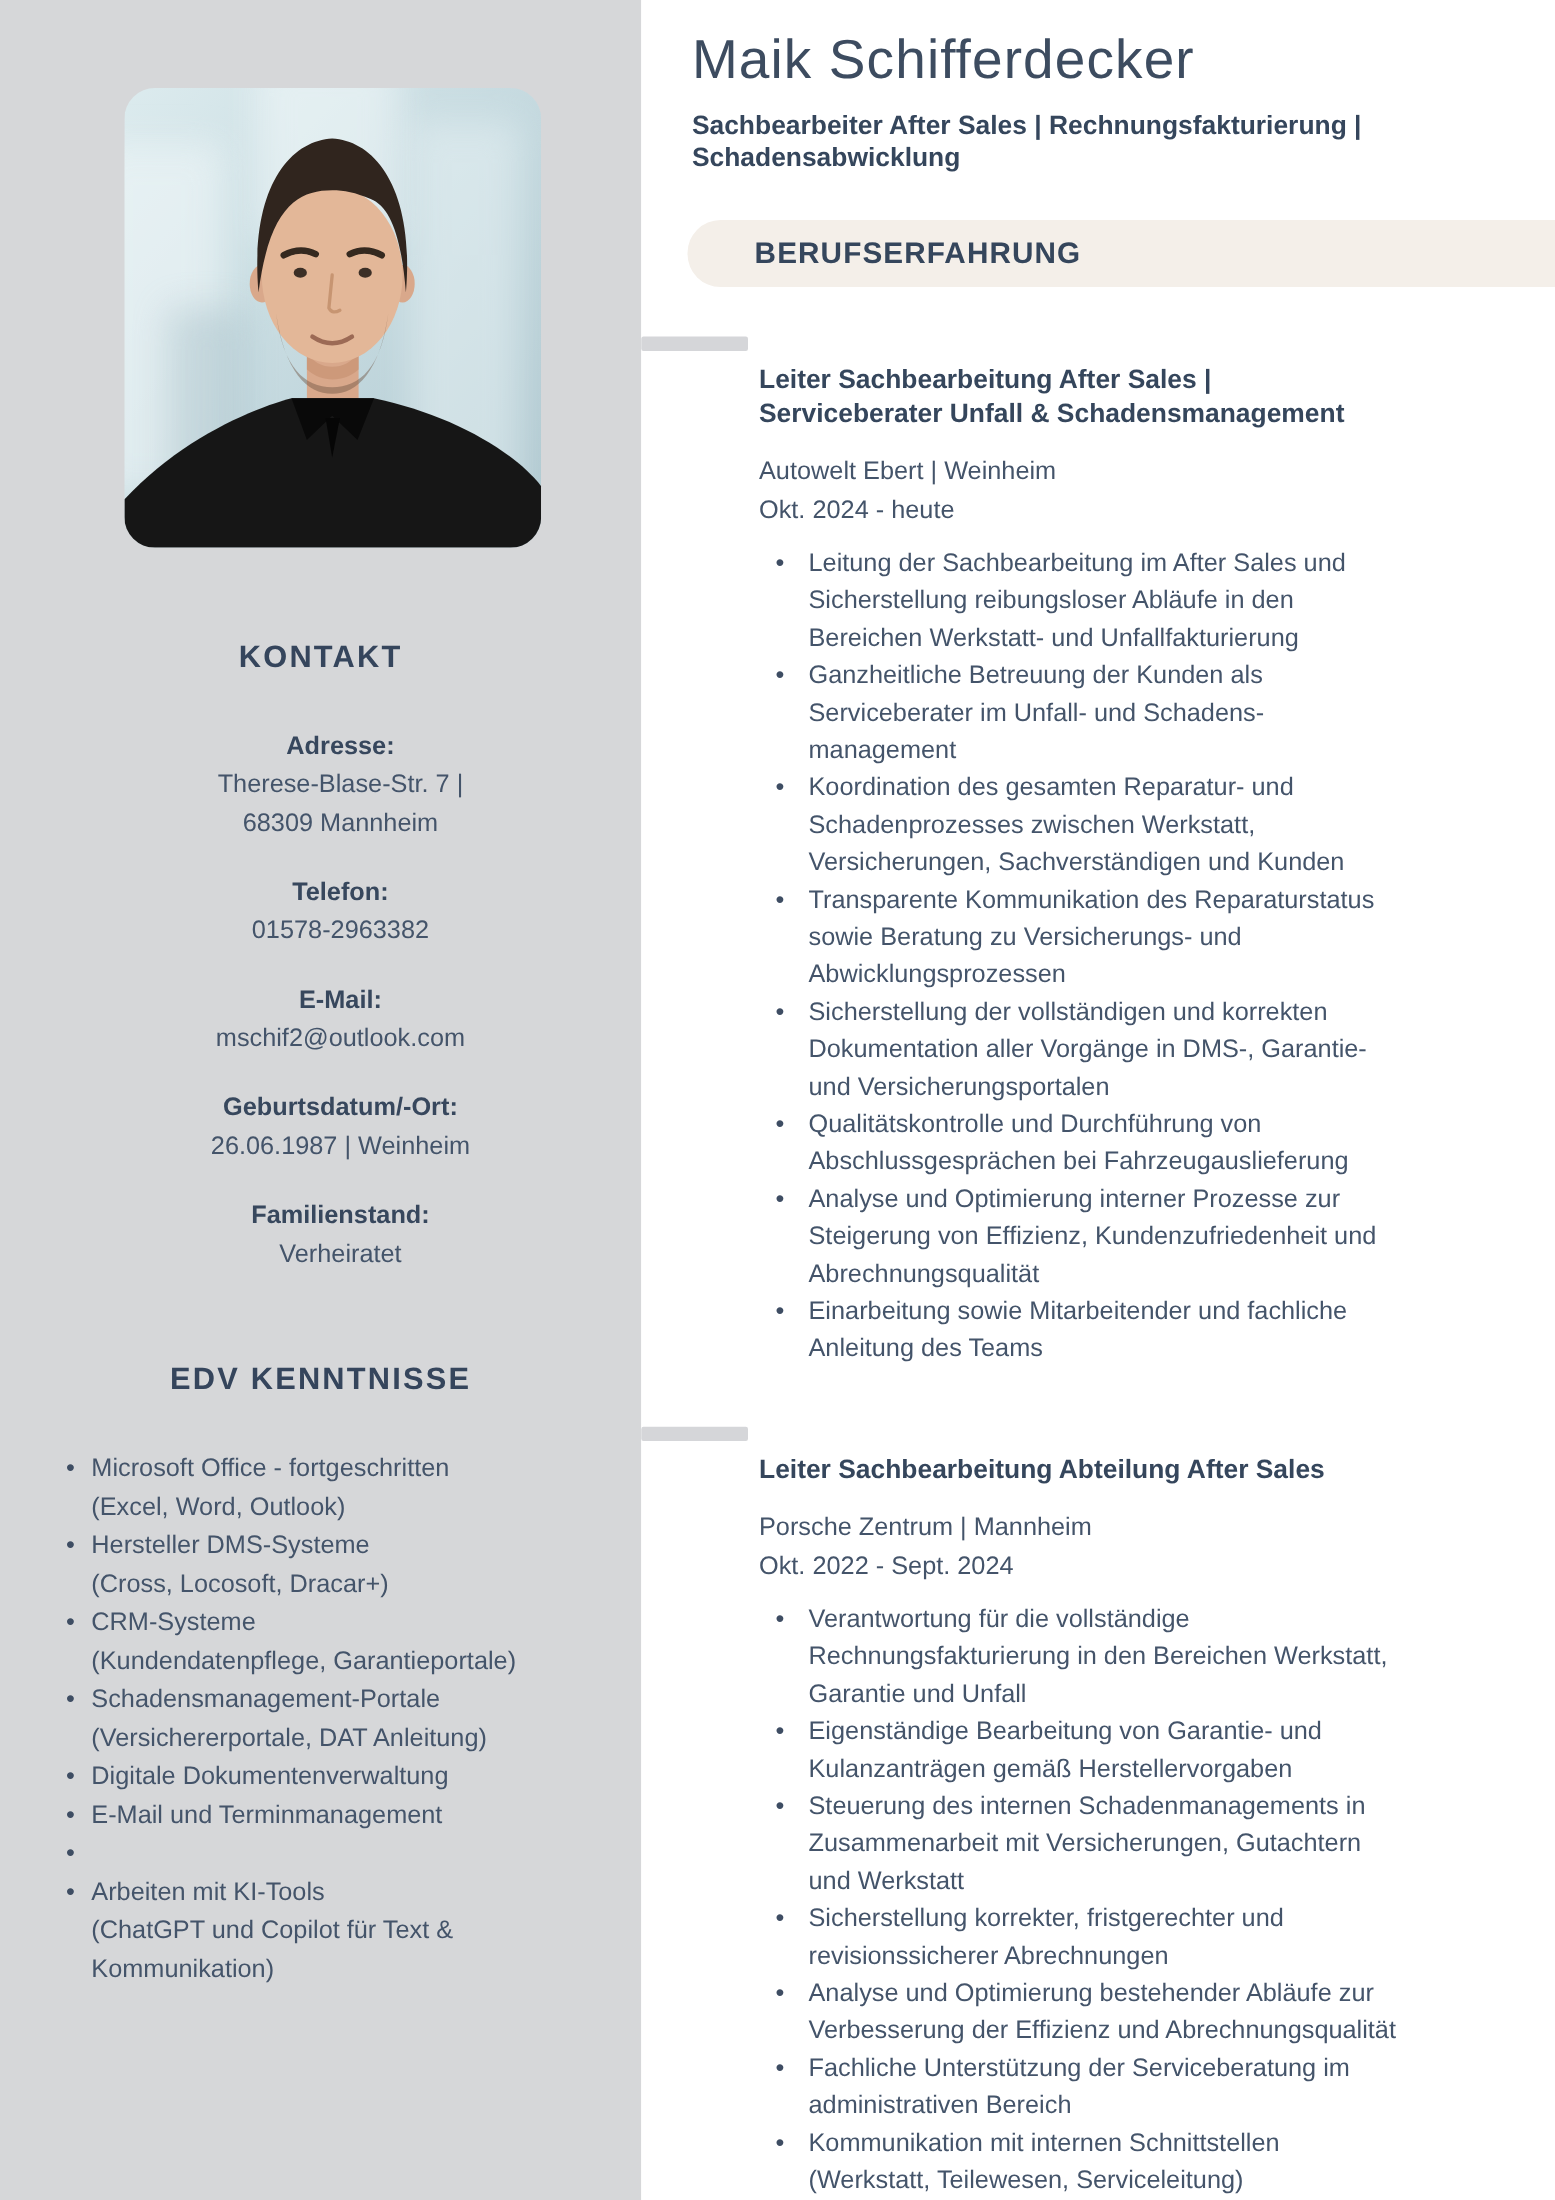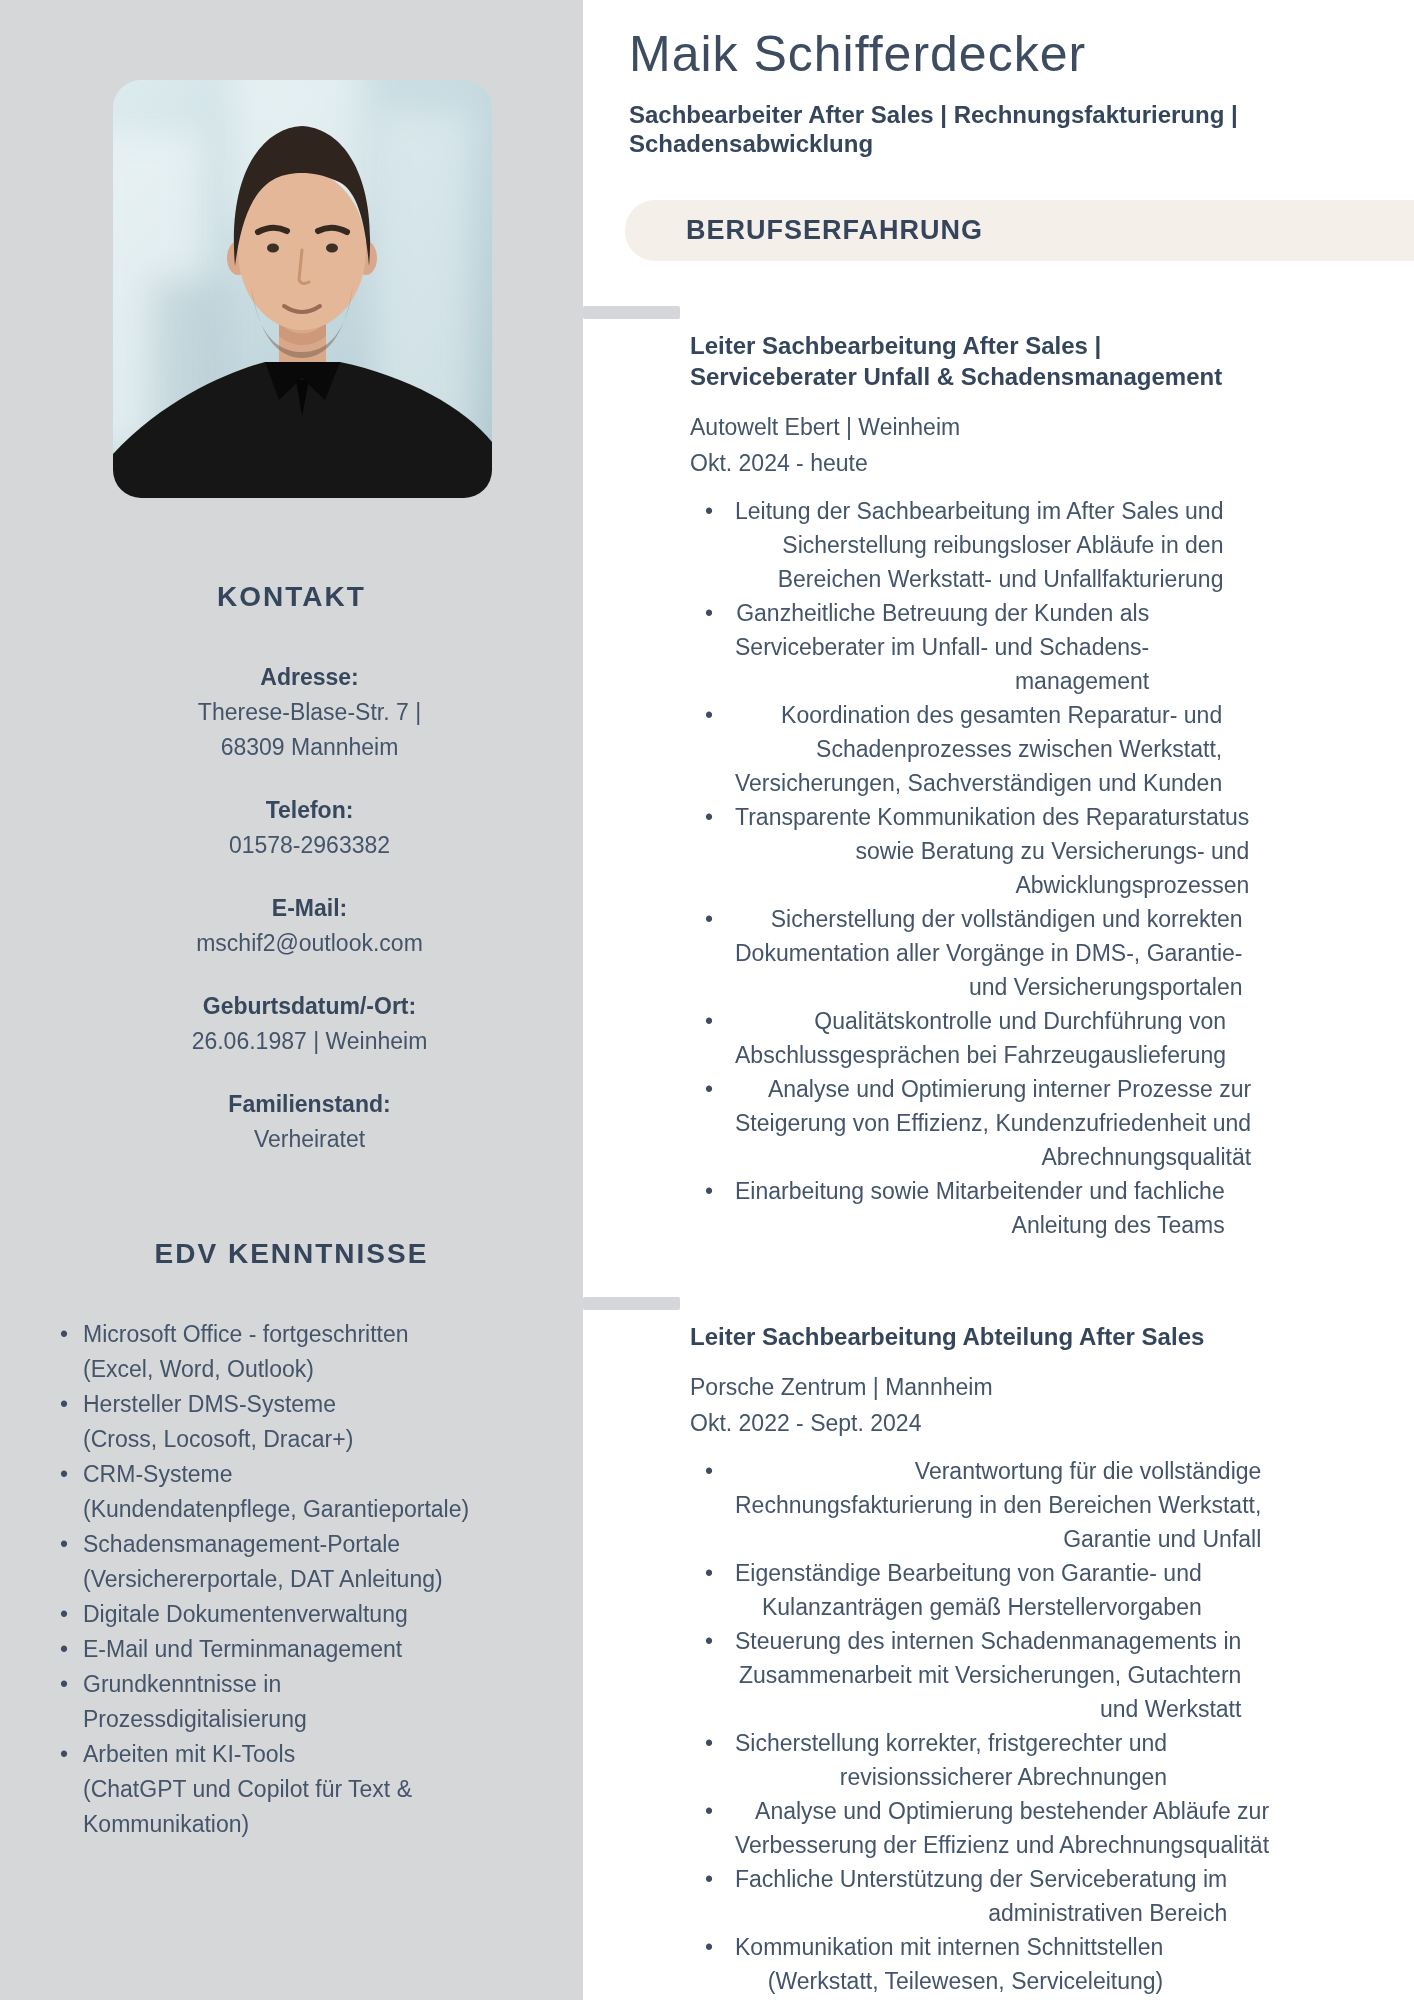--- a/index.html
+++ b/index.html
@@ -70,21 +70,21 @@
     background:#d5d6d9;border-radius:2px;
   }
   .job-company{margin:20px 20px 0 107px;font-size:23px;line-height:30px;color:#44546a;}
   .job-period{margin:6px 20px 0 107px;font-size:23px;line-height:30px;color:#44546a;}
   .job-bullets{
     list-style:none;margin:16px 20px 0 122px;padding:0;
     font-size:23px;line-height:34px;color:#44546a;
   }
   .job-bullets li{display:flex;align-items:flex-start;}
   .job-bullets .dot{width:30px;flex:0 0 30px;color:#3e4d63;}
-  .job-bullets .txt{white-space:pre-line;text-align:right;}
+  .job-bullets .txt{white-space:pre-line;}
 </style>
 </head>
 <body>
 
 <div class="sidebar">
 
   <div class="photo">
     <svg viewBox="0 0 379 418" preserveAspectRatio="none">
       <defs>
         <linearGradient id="bg" x1="0" y1="0" x2="1" y2="1">
@@ -184,22 +184,20 @@
     <li>
         <span class="dot">•</span>
         <span class="txt">Digitale Dokumentenverwaltung</span>
       </li>
     <li>
         <span class="dot">•</span>
         <span class="txt">E-Mail und Terminmanagement</span>
       </li>
     <li>
         <span class="dot">•</span>
-        <span class="txt">Grundkenntnisse in
-Prozessdigitalisierung</span>
       </li>
     <li>
         <span class="dot">•</span>
         <span class="txt">Arbeiten mit KI-Tools
 (ChatGPT und Copilot für Text &amp;
 Kommunikation)</span>
       </li>
   </ul>
 </div>
 

